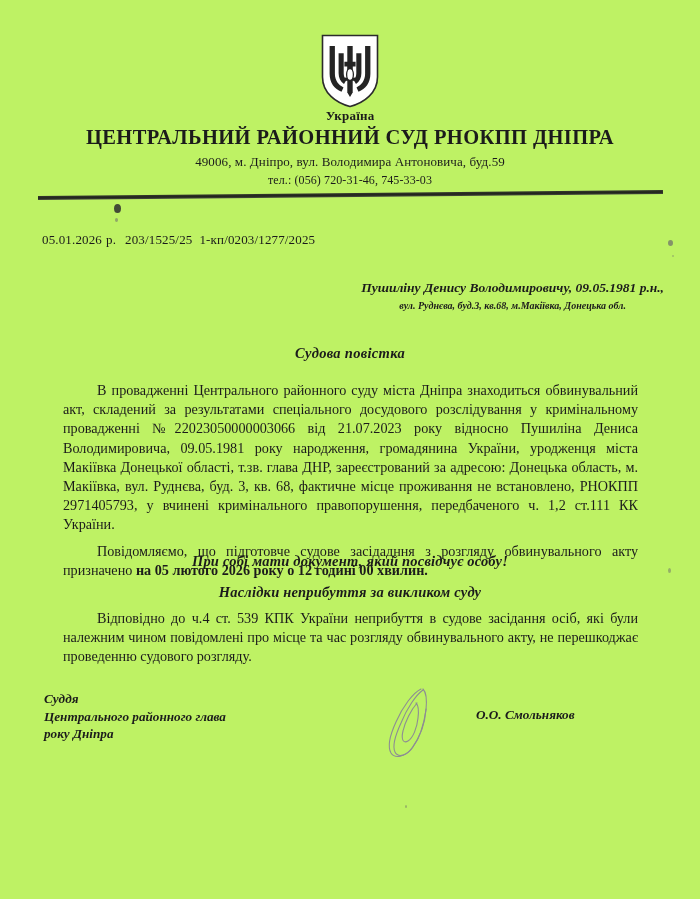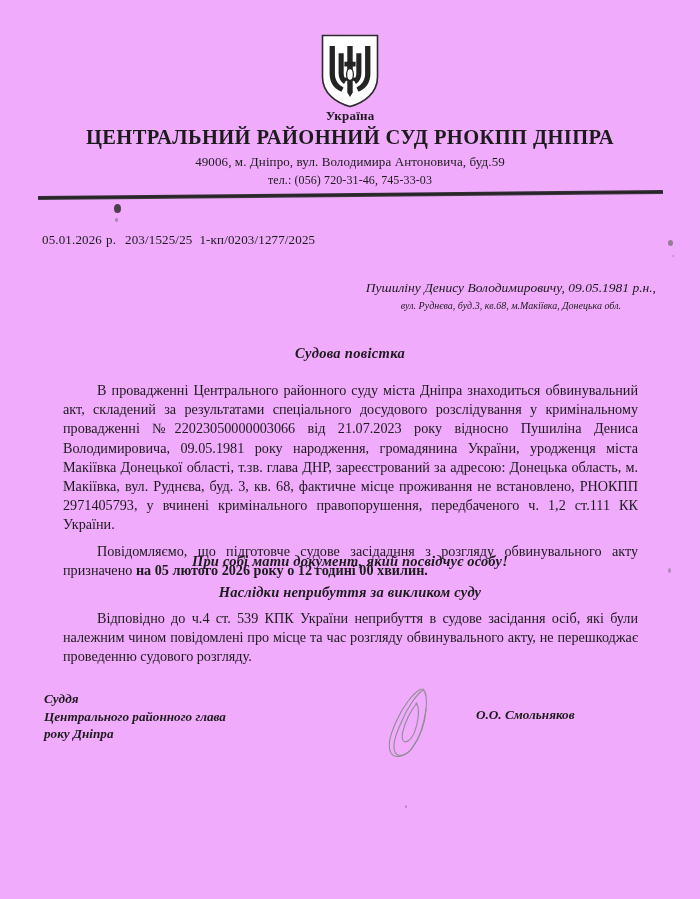--- a/index.html
+++ b/index.html
@@ -5,21 +5,21 @@
 <style>
   html, body {
     margin: 0;
     padding: 0;
     background: #ffffff;
   }
   .page {
     position: relative;
     width: 700px;
     height: 899px;
-    background: #f0abfc;
+    background: #bef264;
     overflow: hidden;
     font-family: "Liberation Serif", "DejaVu Serif", serif;
     color: #1b1b1b;
     -webkit-font-smoothing: antialiased;
   }
 
   
   .emblem-wrap {
     position: absolute;
     left: 0;
@@ -112,25 +112,25 @@
     letter-spacing: .15px;
     white-space: nowrap;
   }
   .case-line .case-date { margin-right: 4px; }
   .case-line .case-r { margin-right: 9px; }
   .case-line .case-no1 { margin-right: 7px; }
 
   
   .addressee {
     position: absolute;
-    right: 44px;
+    right: 36px;
     top: 278px;
     text-align: center;
     font-style: italic;
-    font-weight: normal;
+    font-weight: bold;
     font-size: 13.5px;
     line-height: 1.5;
   }
   .addressee .line2 { font-size: 10px; }
 
   
   .doc-title {
     position: absolute;
     left: 0;
     right: 0;

